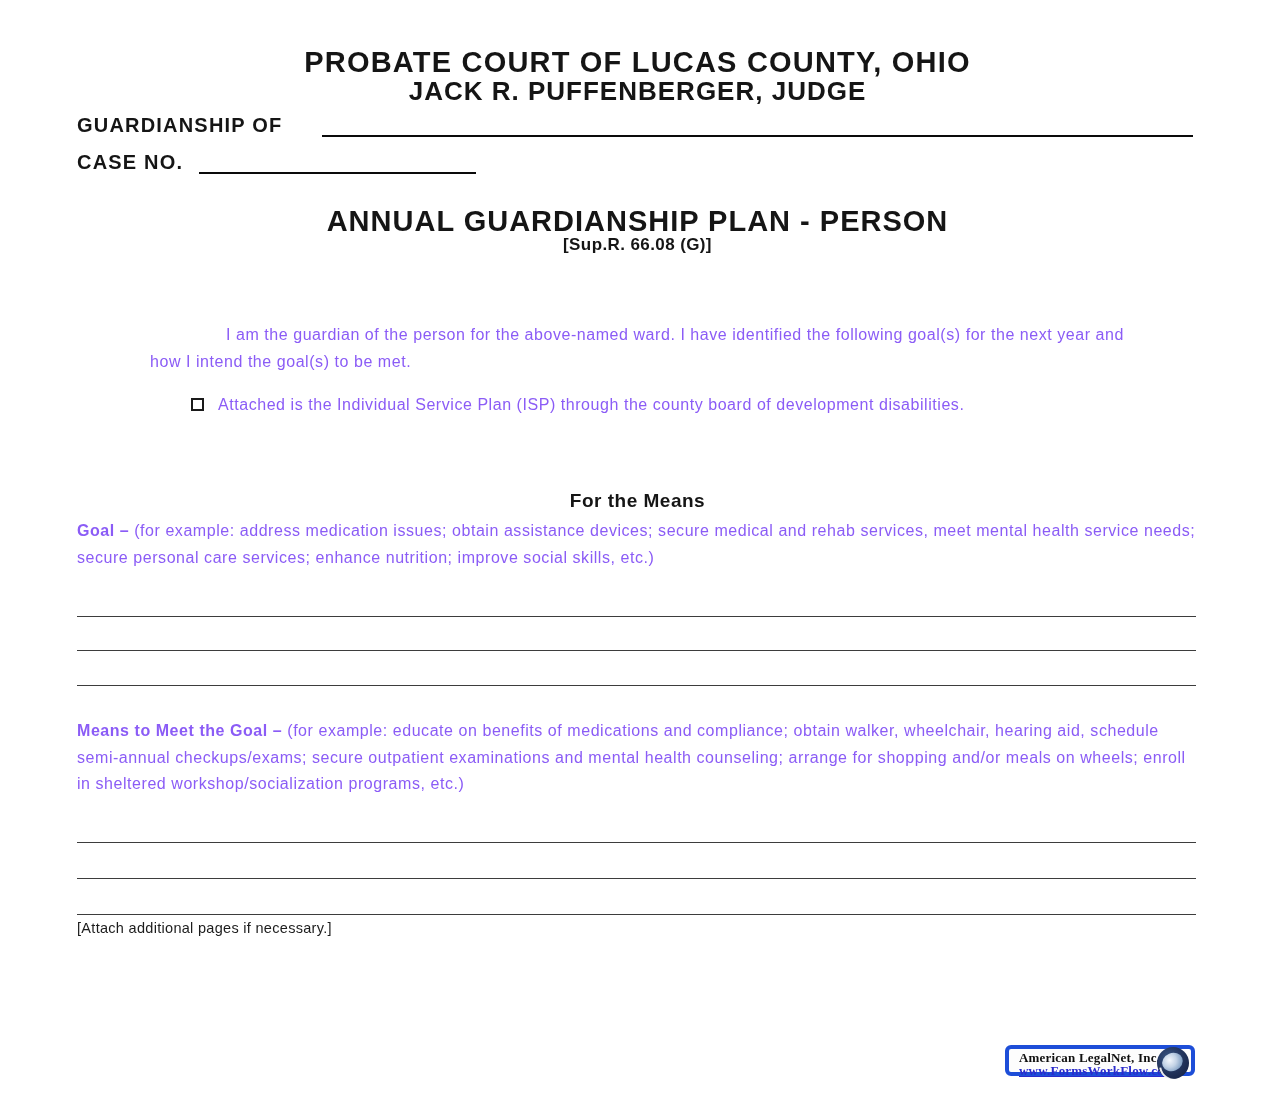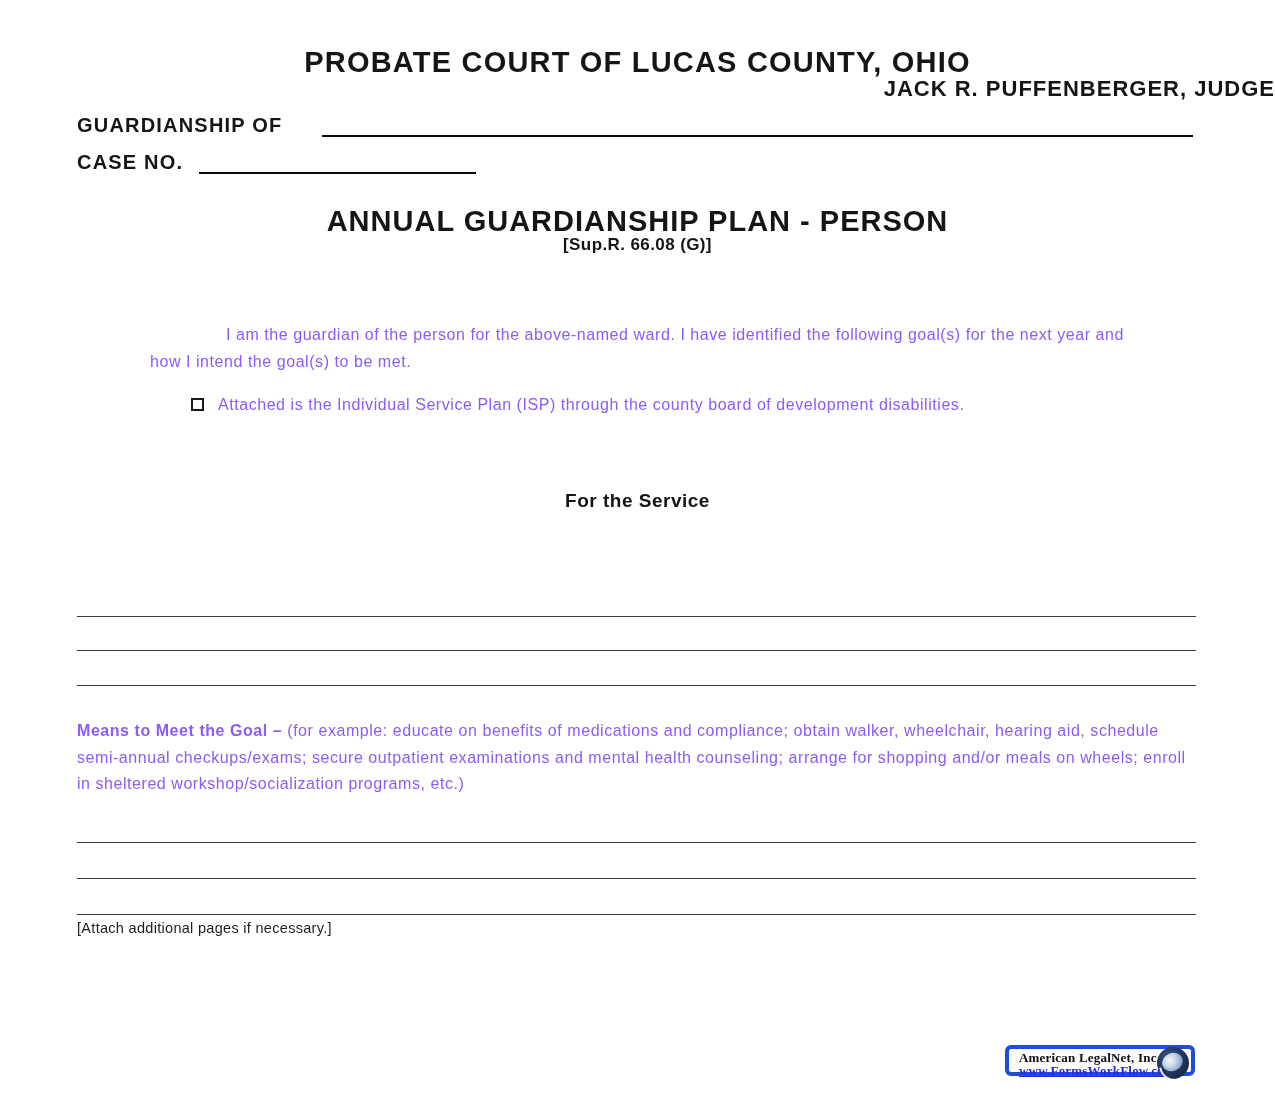--- a/index.html
+++ b/index.html
@@ -10,21 +10,21 @@
     margin:0 auto;
     background:#ffffff;
     color:#151515;
     font-family:"Liberation Sans","DejaVu Sans",sans-serif;
     overflow:hidden;
   }
   .abs { position:absolute; }
   .center { left:0; right:0; text-align:center; }
 
   .court-title { top:46px; font-size:29px; font-weight:700; letter-spacing:1.2px; }
-  .judge-line  { top:76px; font-size:22px; font-weight:700; letter-spacing:1px;text-align:right; }
+  .judge-line  { top:76px; font-size:26px; font-weight:700; letter-spacing:1px; }
 
   .field-row { display:flex; align-items:flex-end; }
   .field-label { font-size:20px; font-weight:700; letter-spacing:1.2px; white-space:nowrap; }
   .blank { border-bottom:2px solid #0a0a0a; height:23px; }
   .guardianship-row { left:77px; right:82px; top:114px;gap:28px; }
   .guardianship-row .blank { flex:1; margin-left:12px; }
   .case-row { left:77px; top:151px; }
   .case-row .blank { width:277px; margin-left:16px; }
 
   .form-title { top:205px; font-size:29px; font-weight:700; letter-spacing:1px; }
@@ -98,22 +98,26 @@
     <span class="field-label">CASE NO.</span>
     <span class="blank"></span>
   </div>
   <div class="abs center rule-ref">[Sup.R. 66.08 (G)]</div>
 
 
   <p class="abs body-text intro-para">I am the guardian of the person for the above-named ward. I have identified the following goal(s) for the next year and how I intend the goal(s) to be met.</p>
 
   <p class="abs body-text cb-para"><span class="checkbox"></span><span>Attached is the Individual Service Plan (ISP) through the county board of development disabilities.</span></p>
 
-  <div class="abs center section-head">For the Service</div>
+  <div class="abs center section-head">For the Means</div>
 
+  <p class="abs body-text goal-para">
+    <span class="lead">Goal –</span>
+    <span>(for example: address medication issues; obtain assistance devices; secure medical and rehab services, meet mental health service needs; secure personal care services; enhance nutrition; improve social skills, etc.)</span>
+  </p>
 
   <div class="abs fill-line" style="top:616px"></div>
   <div class="abs fill-line" style="top:650px"></div>
   <div class="abs fill-line" style="top:685px"></div>
 
   <p class="abs body-text means-para">
     <span class="lead">Means to Meet the Goal –</span>
     <span>(for example: educate on benefits of medications and compliance; obtain walker, wheelchair, hearing aid, schedule semi-annual checkups/exams; secure outpatient examinations and mental health counseling; arrange for shopping and/or meals on wheels; enroll in sheltered workshop/socialization programs, etc.)</span>
   </p>
 

